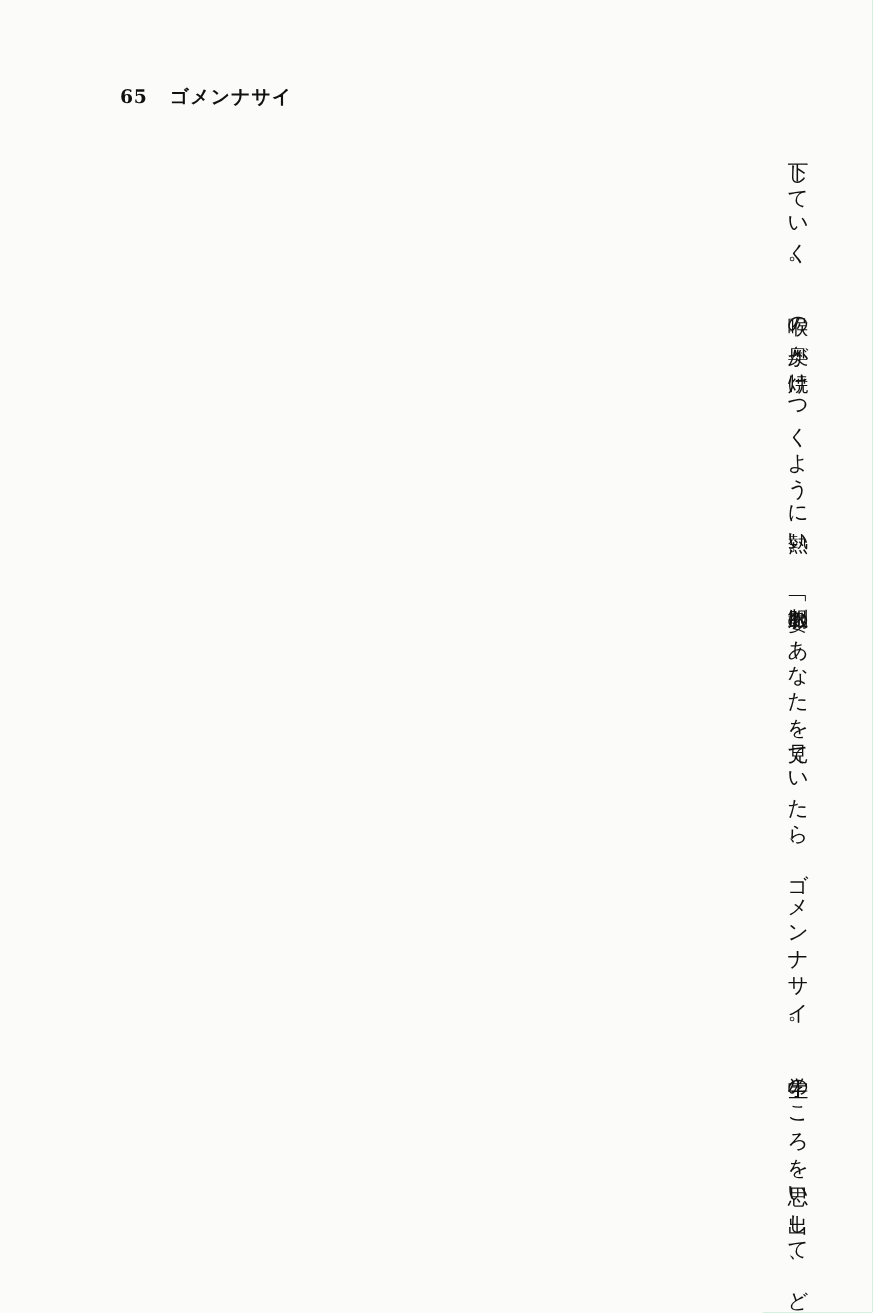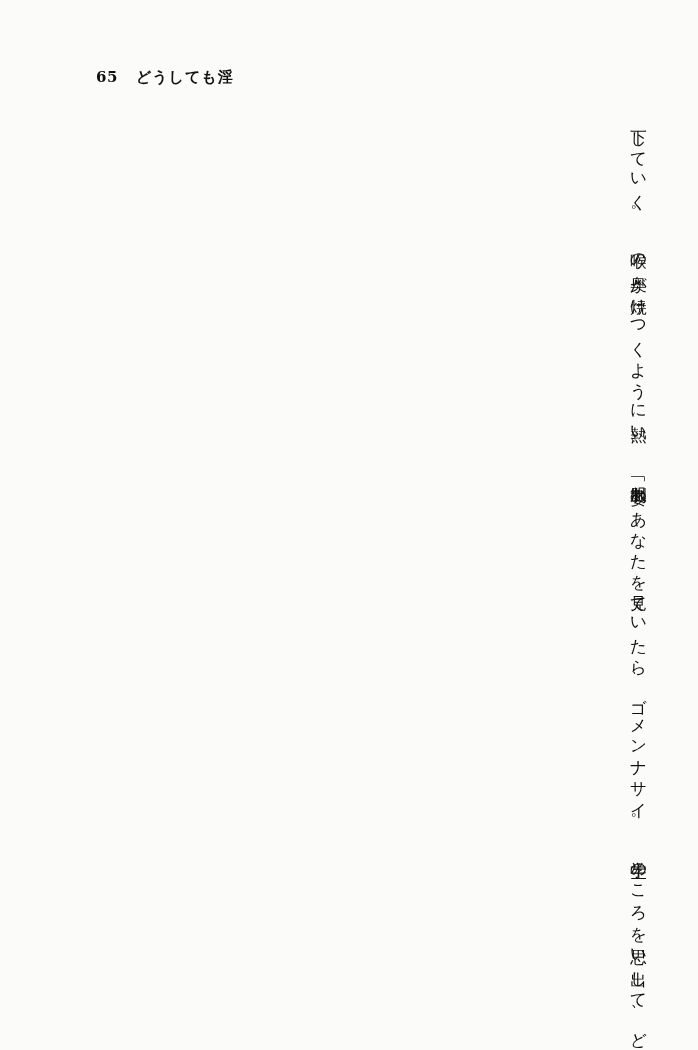--- a/index.html
+++ b/index.html
@@ -82,21 +82,21 @@
     padding-top: 17px;
   }
 </style>
 </head>
 <body>
 
 <div class="page">
 
   <div class="header">
     <span class="pagenum">65</span>
-    <span class="chapter">どうしても淫</span>
+    <span class="chapter">ゴメンナサイ</span>
   </div>
 
   <div class="body-text">
     <div class="col">下していく。　喉の奥が焼けつくように熱い。</div>
     <div class="col indent">「制服姿のあなたを見ていたら、ゴメンナサイ。　学生のころを思い出して、どうしても淫</div>
 
   </div>
 
 </div>
 

